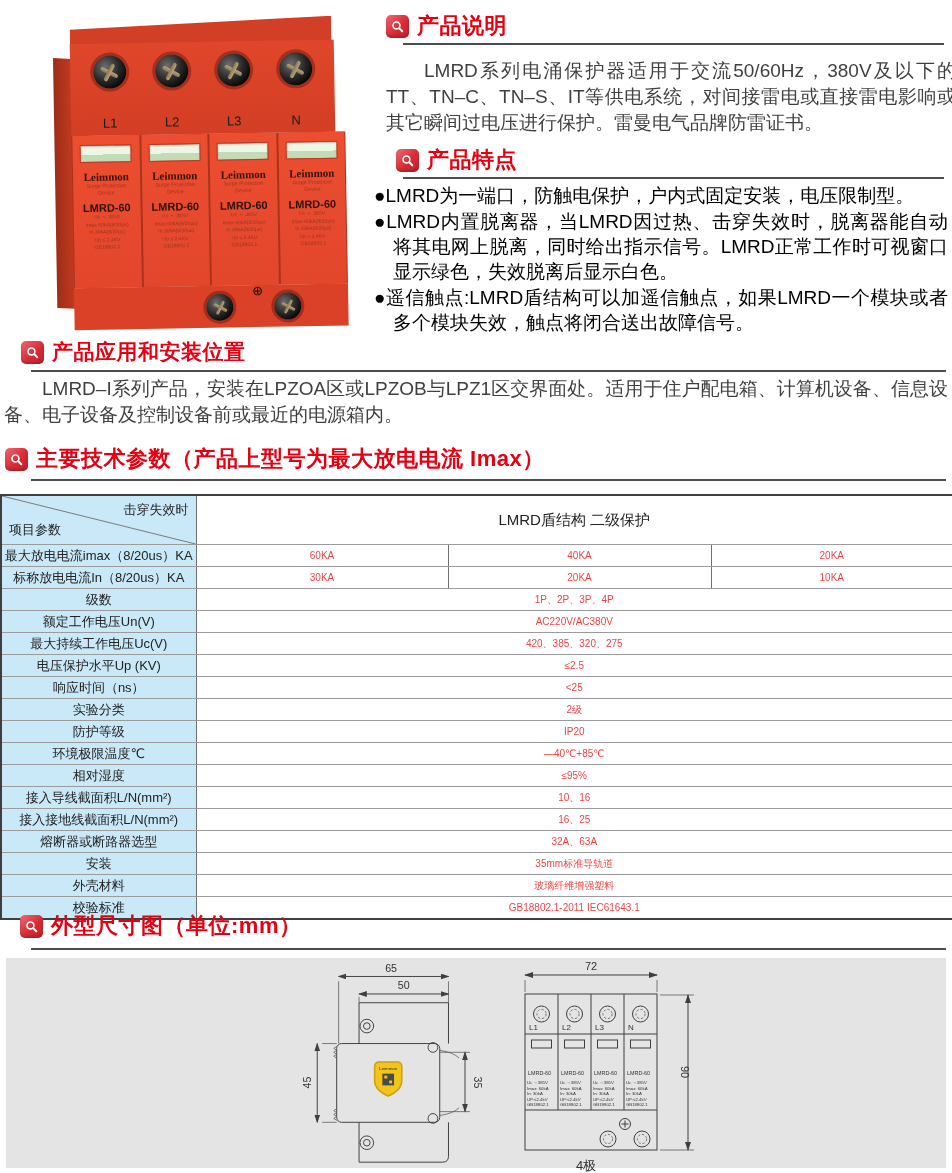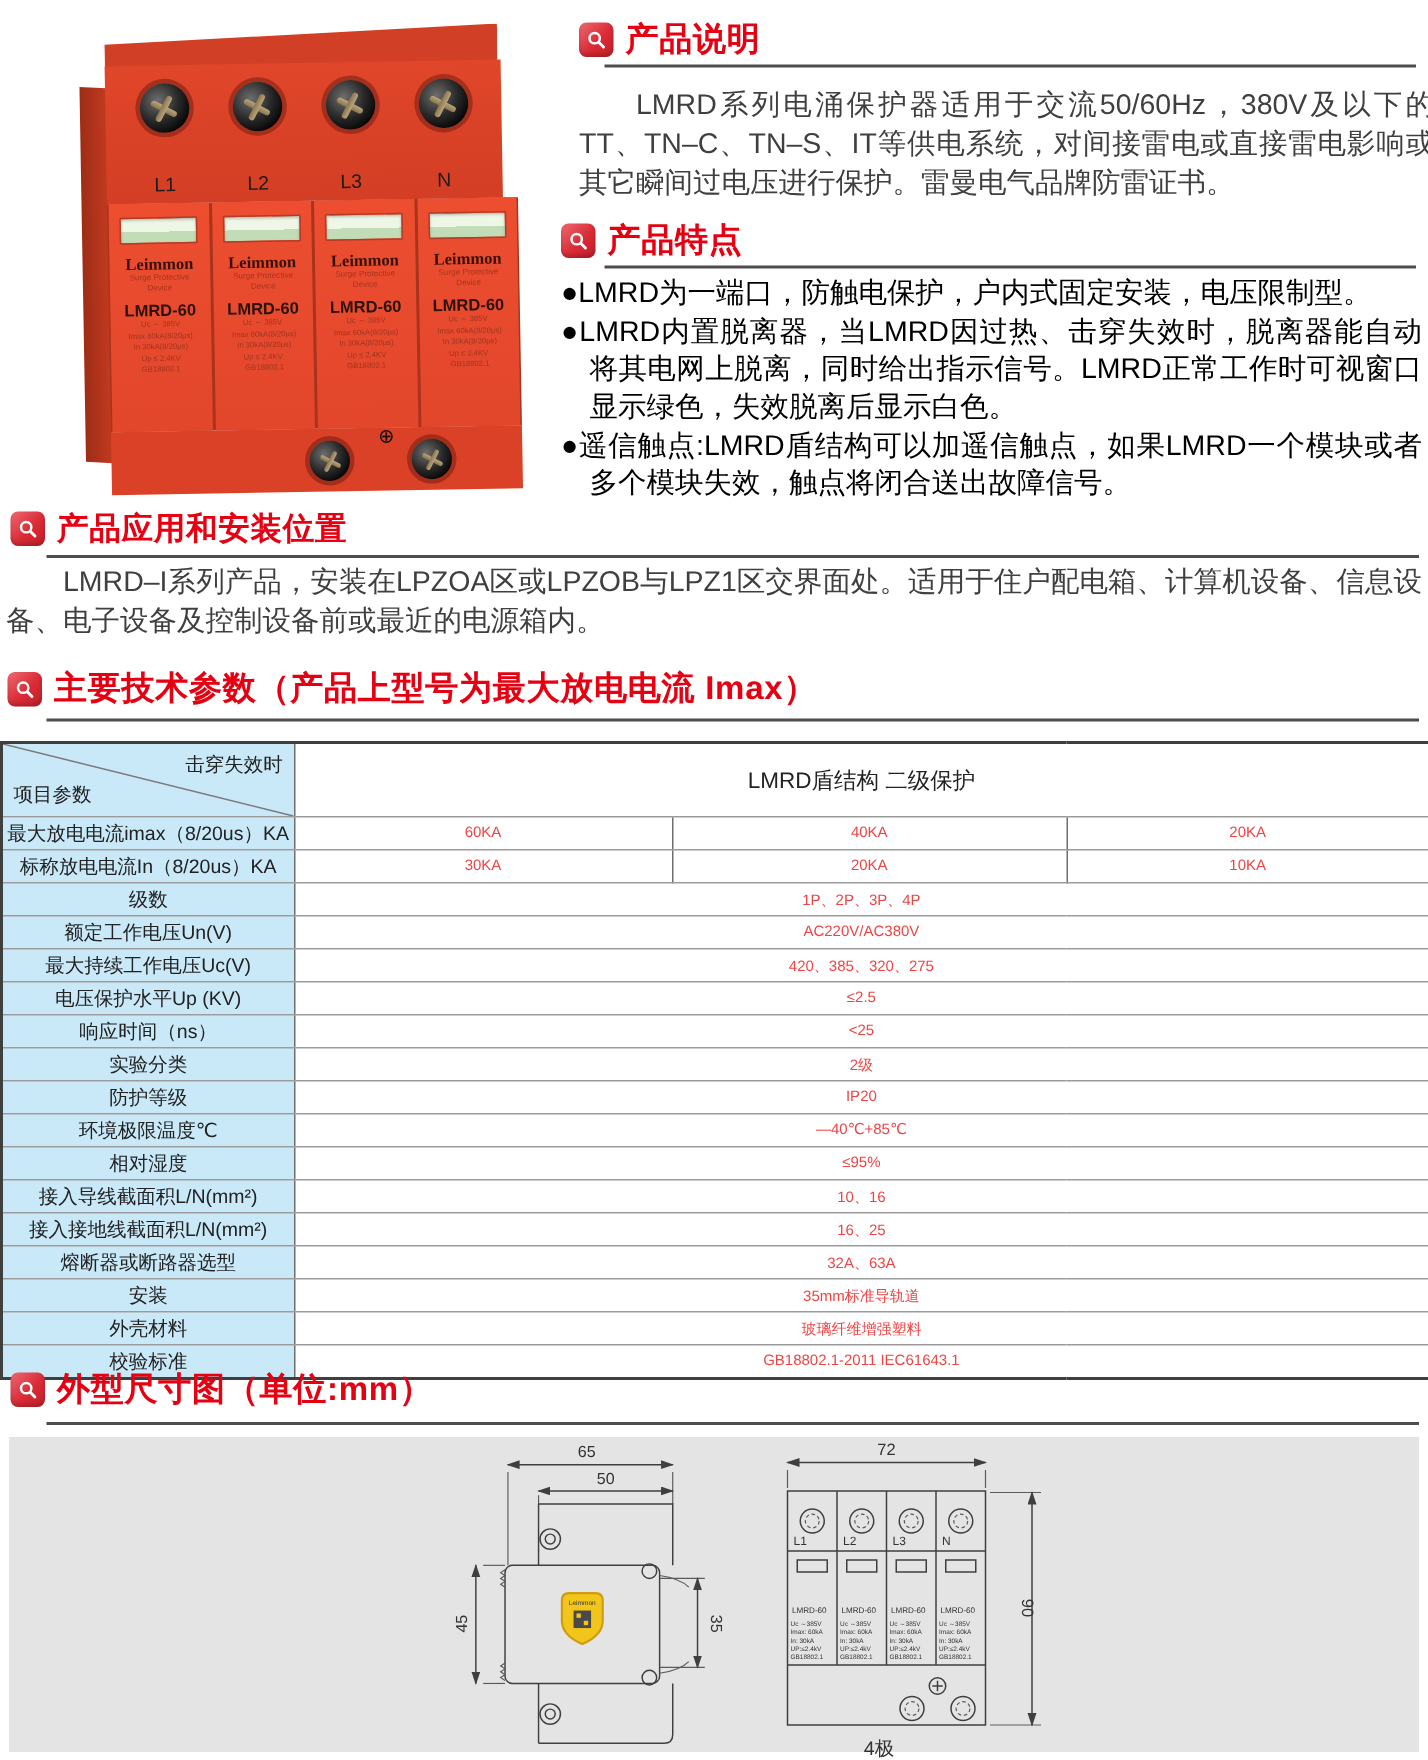--- a/index.html
+++ b/index.html
@@ -165,37 +165,37 @@
       <svg width="15" height="15" viewBox="0 0 20 20">
           <circle cx="8.6" cy="8.6" r="4.6" stroke="#fff" stroke-width="2.2" fill="none"></circle>
           <line x1="12.2" y1="12.2" x2="16.4" y2="16.4" stroke="#fff" stroke-width="2.6" stroke-linecap="round"></line>
         </svg>
     </span>
     <span class="sec-title">产品说明</span>
   </div>
   <div class="sec-rule" style="left:403px;top:43px;width:541px;"></div>
   <p class="body-text indent" style="left:374px;top:46px;width:570px;margin:12px;">LMRD系列电涌保护器适用于交流50/60Hz，380V及以下的TT、TN–C、TN–S、IT等供电系统，对间接雷电或直接雷电影响或其它瞬间过电压进行保护。雷曼电气品牌防雷证书。</p>
 
-  <div class="sec-head" style="left:374px;top:145px;">
+  <div class="sec-head" style="left:396px;top:145px;">
     <span class="sec-icon">
       <svg width="15" height="15" viewBox="0 0 20 20">
           <circle cx="8.6" cy="8.6" r="4.6" stroke="#fff" stroke-width="2.2" fill="none"></circle>
           <line x1="12.2" y1="12.2" x2="16.4" y2="16.4" stroke="#fff" stroke-width="2.6" stroke-linecap="round"></line>
         </svg>
     </span>
     <span class="sec-title">产品特点</span>
   </div>
   <div class="sec-rule" style="left:403px;top:177px;width:541px;"></div>
   <div class="body-text" style="left:374px;top:183px;width:574px;">
     <p class="bullet">LMRD为一端口，防触电保护，户内式固定安装，电压限制型。</p>
     <p class="bullet">LMRD内置脱离器，当LMRD因过热、击穿失效时，脱离器能自动将其电网上脱离，同时给出指示信号。LMRD正常工作时可视窗口显示绿色，失效脱离后显示白色。</p>
     <p class="bullet">遥信触点:LMRD盾结构可以加遥信触点，如果LMRD一个模块或者多个模块失效，触点将闭合送出故障信号。</p>
   </div>
 
-  <div class="sec-head" style="left:7px;top:338px;">
+  <div class="sec-head" style="left:21px;top:338px;">
     <span class="sec-icon">
       <svg width="15" height="15" viewBox="0 0 20 20">
           <circle cx="8.6" cy="8.6" r="4.6" stroke="#fff" stroke-width="2.2" fill="none"></circle>
           <line x1="12.2" y1="12.2" x2="16.4" y2="16.4" stroke="#fff" stroke-width="2.6" stroke-linecap="round"></line>
         </svg>
     </span>
     <span class="sec-title" style="font-size:21px;">产品应用和安装位置</span>
   </div>
   <div class="sec-rule" style="left:31px;top:370px;width:915px;"></div>
   <p class="body-text indent" style="left:4px;top:376px;width:944px;margin:0;">LMRD–I系列产品，安装在LPZOA区或LPZOB与LPZ1区交界面处。适用于住户配电箱、计算机设备、信息设备、电子设备及控制设备前或最近的电源箱内。</p>
@@ -297,21 +297,21 @@
           <td class="lbl">外壳材料</td>
           <td class="val" colspan="3">玻璃纤维增强塑料</td>
         </tr>
     <tr>
           <td class="lbl">校验标准</td>
           <td class="val" colspan="3">GB18802.1-2011 IEC61643.1</td>
         </tr>
   </tbody>
     </table>
 
-  <div class="sec-head" style="left:7px;top:911px;">
+  <div class="sec-head" style="left:20px;top:911px;">
     <span class="sec-icon">
       <svg width="15" height="15" viewBox="0 0 20 20">
           <circle cx="8.6" cy="8.6" r="4.6" stroke="#fff" stroke-width="2.2" fill="none"></circle>
           <line x1="12.2" y1="12.2" x2="16.4" y2="16.4" stroke="#fff" stroke-width="2.6" stroke-linecap="round"></line>
         </svg>
     </span>
     <span class="sec-title">外型尺寸图（单位:mm）</span>
   </div>
   <div class="sec-rule" style="left:31px;top:948px;width:915px;"></div>
 

